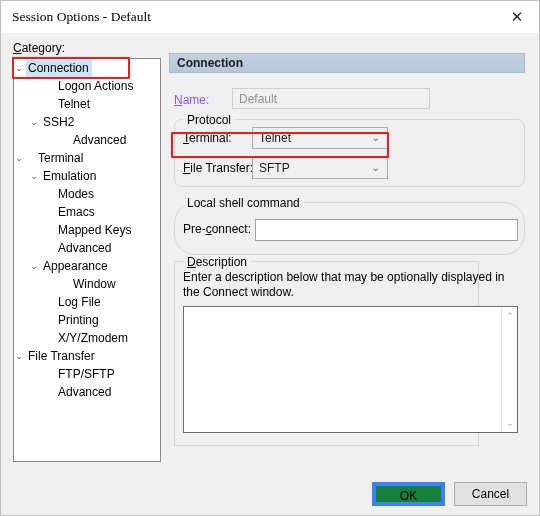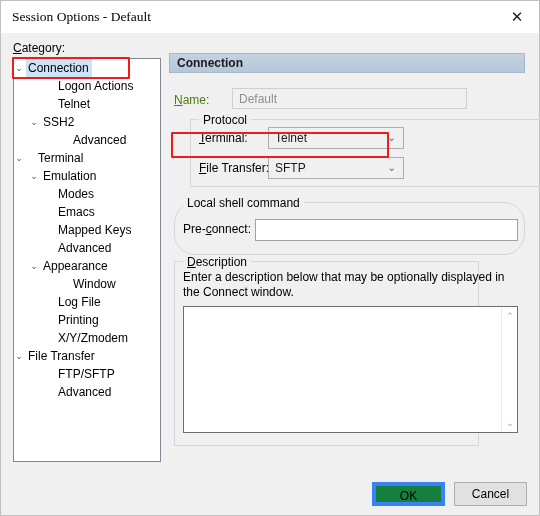--- a/index.html
+++ b/index.html
@@ -118,27 +118,27 @@
     font-weight: bold;
     font-size: 12px;
     color: #1a1a1a;
   }
 
   
   .name-label {
     position: absolute;
     left: 5px; top: 40px;
     font-size: 12px;
-    color: #4d7c0f;
+    color: #8b5cf6;
   }
   .name-label u { text-decoration: underline; }
   .name-field {
     position: absolute;
     left: 63px; top: 35px;
-    width: 235px; height: 21px;
+    width: 198px; height: 21px;
     background: #f0f0f0;
     border: 1px solid #cfcfcf;
     box-sizing: border-box;
     font-size: 12px;
     color: #8f8f8f;
     padding: 3px 0 0 6px;
   }
 
   
   .groupbox {
@@ -343,21 +343,21 @@
 
     <div class="pane-header">
       <span>Connection</span>
     </div>
 
     <div class="name-label">
       <u>N</u><span>ame:</span>
     </div>
     <div class="name-field">Default</div>
 
-    <div class="groupbox" style="left:21px; top:66px; width:351px; height:68px;">
+    <div class="groupbox" style="left:5px; top:66px; width:351px; height:68px;border-radius:8px;">
       <div class="groupbox-title">Protocol</div>
 
       <div class="field-label" style="left:8px; top:11px;">
         <u>T</u><span>erminal:</span>
       </div>
       <div class="combo" style="left:77px; top:7px; width:136px;">
         <span class="val">Telnet</span>
         <span class="arrow">⌄</span>
       </div>
 

